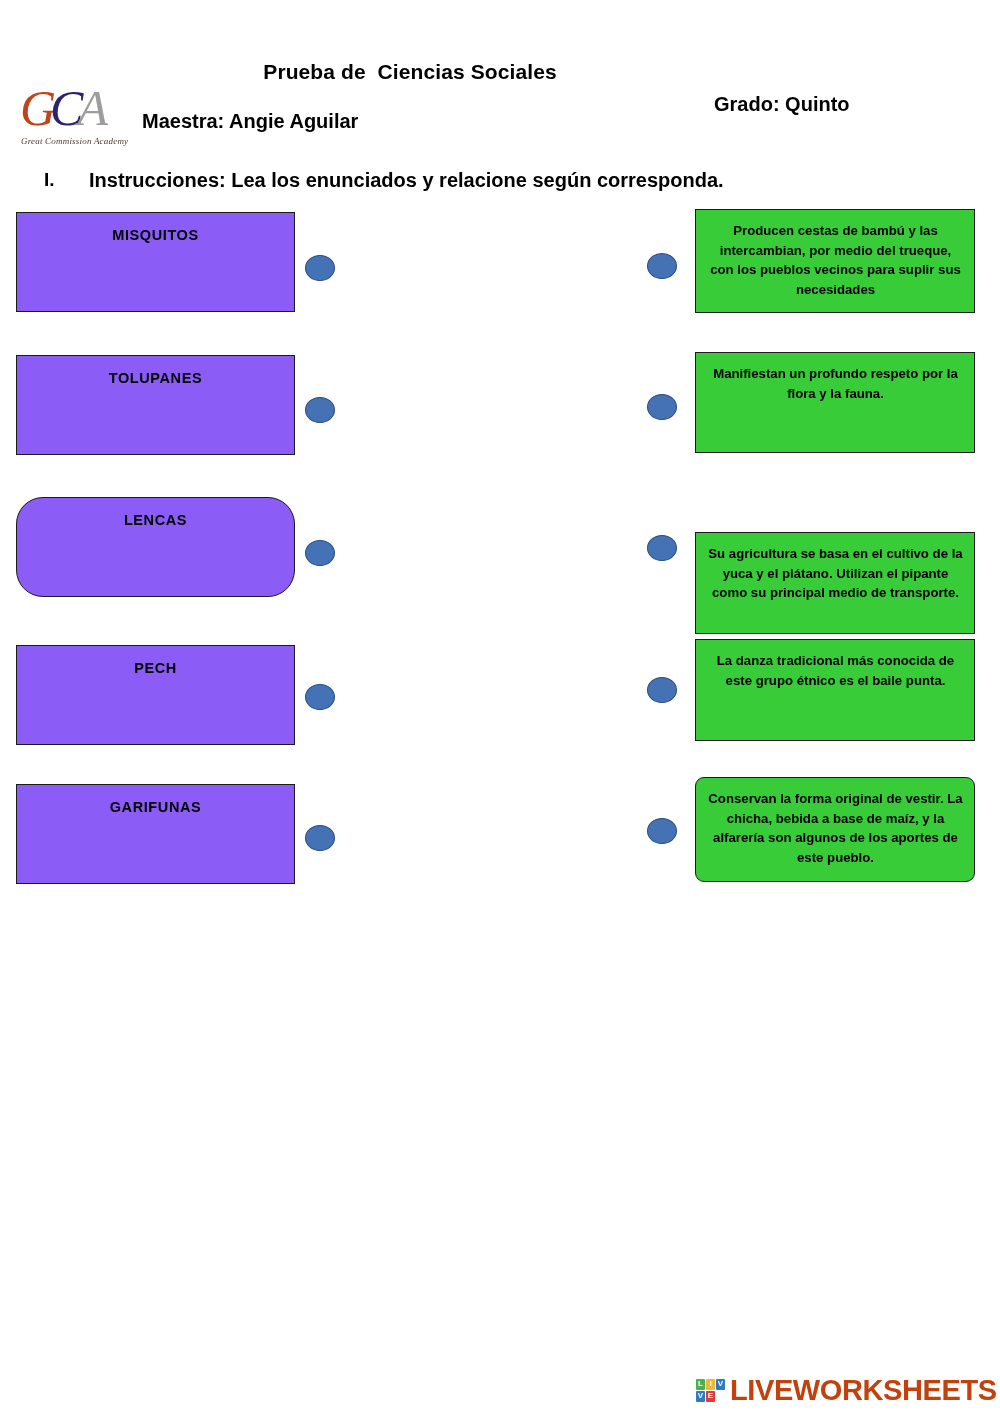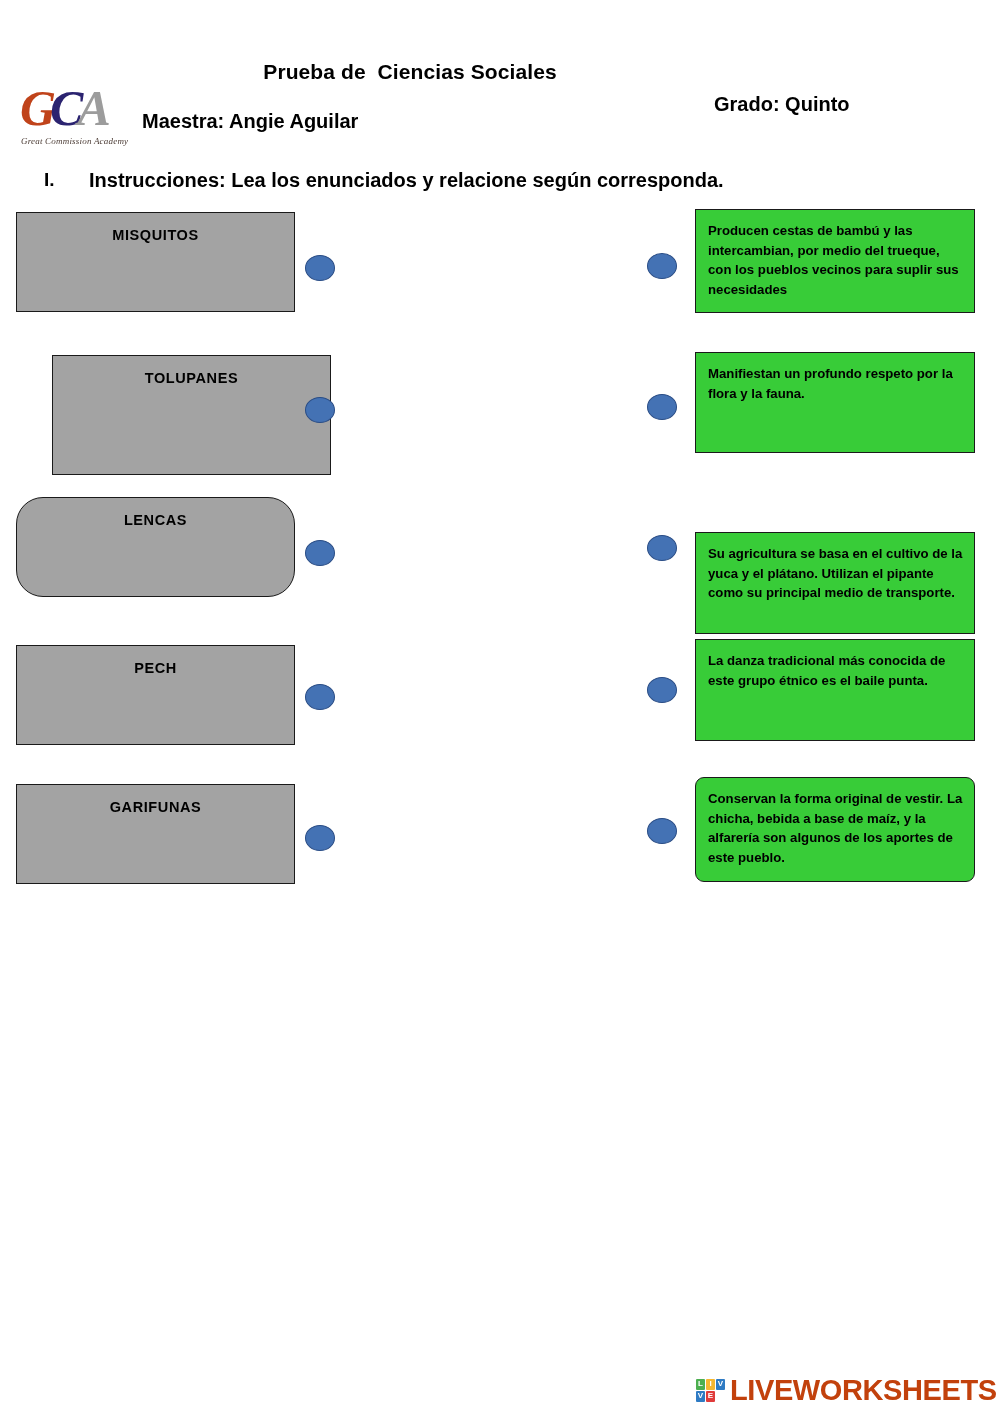--- a/index.html
+++ b/index.html
@@ -33,21 +33,21 @@
   #school-logo {
     position: absolute;
     left: 16px; top: 82px;
     width: 120px; height: 72px;
   }
   #logo-letters {
     position: absolute;
     left: 4px; top: 0px;
     font-family: "Liberation Serif", serif;
     font-style: italic;
-    font-weight: bold;
+    font-weight: normal;
     font-size: 50px;
     line-height: 52px;
     letter-spacing: -6px;
   }
   #logo-letters .g { color: #C0431A; }
   #logo-letters .c { color: #2B2370; }
   #logo-letters .a { color: #9C9C9C; }
   #logo-tagline {
     position: absolute;
     left: 5px; top: 54px;
@@ -97,21 +97,21 @@
   #matching-exercise {
     position: absolute;
     left: 0; top: 0; width: 1000px; height: 900px;
   }
   .match-row { position: absolute; left: 0; width: 1000px; }
 
   .term-box {
     position: absolute;
     left: 16px;
     width: 279px;
-    background: #a3a3a3;
+    background: #8b5cf6;
     border: 1px solid #1a1a1a;
     box-sizing: border-box;
   }
   .term-label {
     display: block;
     text-align: center;
     font-size: 14.5px;
     font-weight: bold;
     letter-spacing: 0.6px;
     padding-top: 14px;
@@ -126,20 +126,21 @@
     border: 1px solid #1a1a1a;
     box-sizing: border-box;
   }
   .desc-text {
     display: block;
     font-size: 13.2px;
     font-weight: bold;
     line-height: 19.5px;
     padding: 11px 11px 0 12px;
     color: #000;
+    text-align: center;
   }
 
   .match-dot {
     position: absolute;
     width: 30px; height: 26px;
     border-radius: 50%;
     background: #4472B4;
     border: 1px solid #2a4d86;
     box-sizing: border-box;
   }
@@ -214,21 +215,21 @@
       <span class="term-label">MISQUITOS</span>
     </div>
     <div class="match-dot dot-left" style="top:255px;"></div>
     <div class="match-dot dot-right" style="top:253px;"></div>
     <div class="desc-box" style="top:209px;height:104px;">
       <span class="desc-text">Producen cestas de bambú y las intercambian, por medio del trueque, con los pueblos vecinos para suplir sus necesidades</span>
     </div>
   </div>
 
   <div class="match-row">
-    <div class="term-box" style="top:355px;height:120px;margin-left:36px;">
+    <div class="term-box" style="top:355px;height:100px;">
       <span class="term-label">TOLUPANES</span>
     </div>
     <div class="match-dot dot-left" style="top:397px;"></div>
     <div class="match-dot dot-right" style="top:394px;"></div>
     <div class="desc-box" style="top:352px;height:101px;">
       <span class="desc-text">Manifiestan un profundo respeto por la flora y la fauna.</span>
     </div>
   </div>
 
   <div class="match-row">

